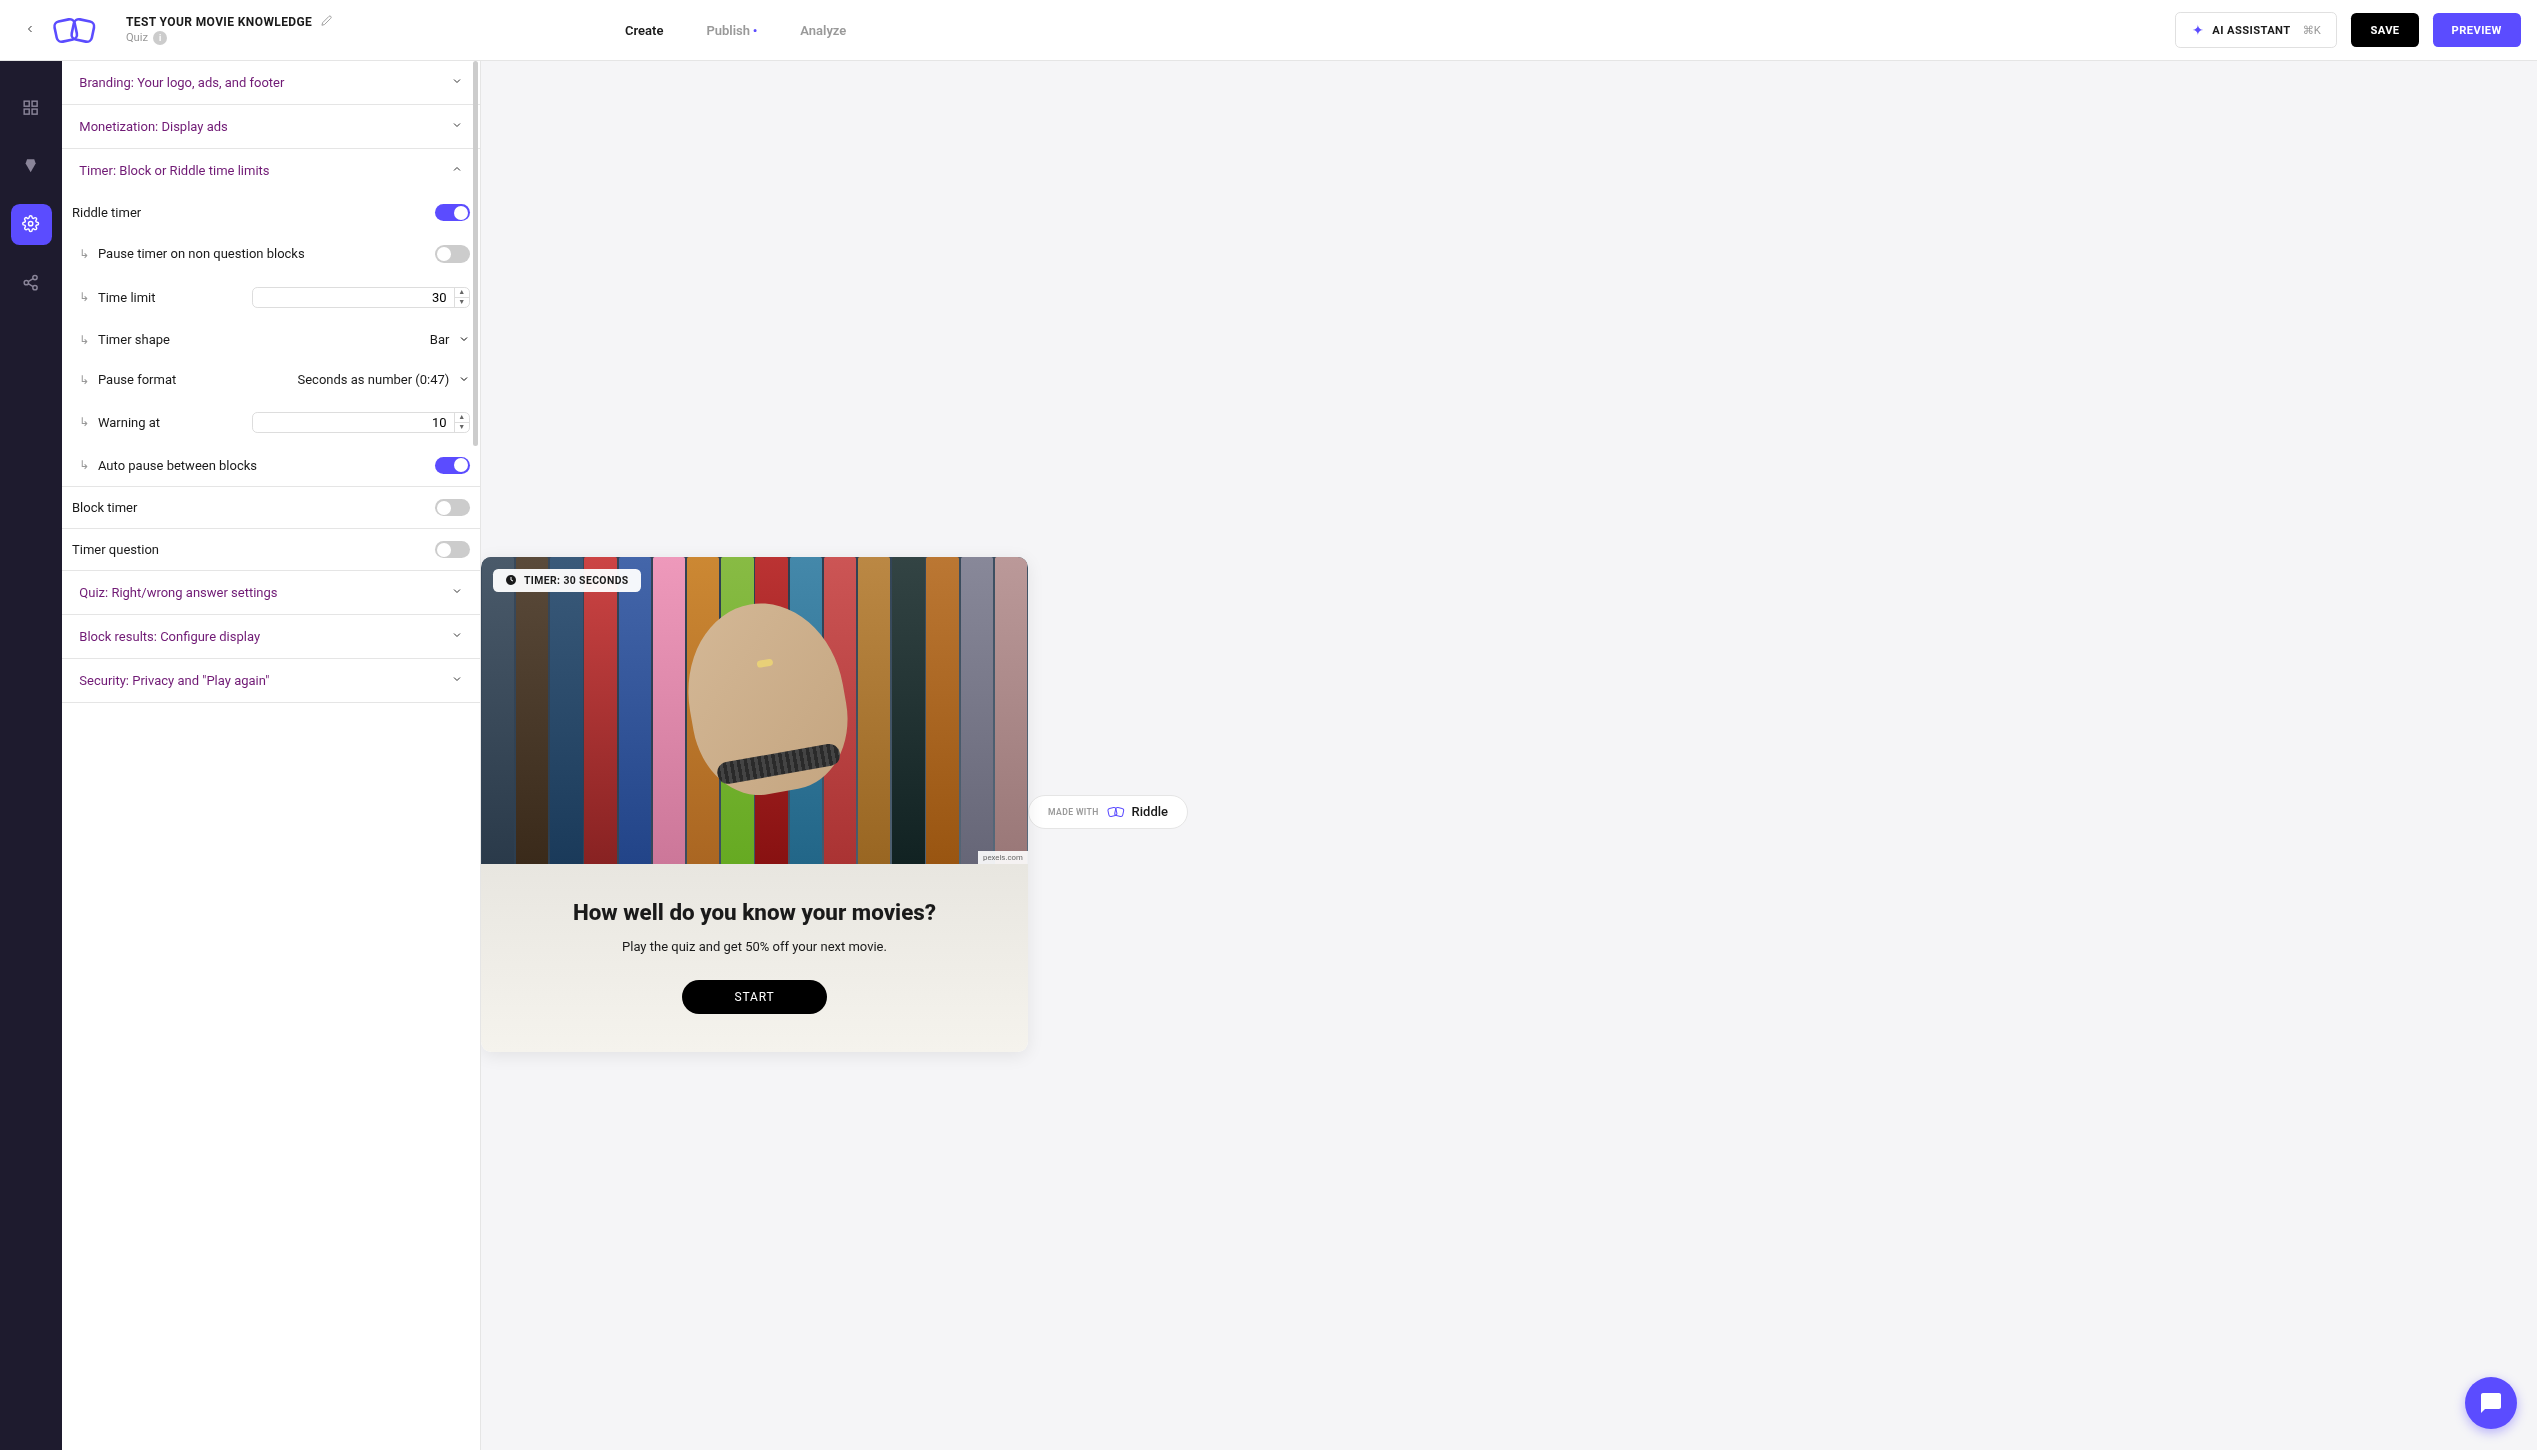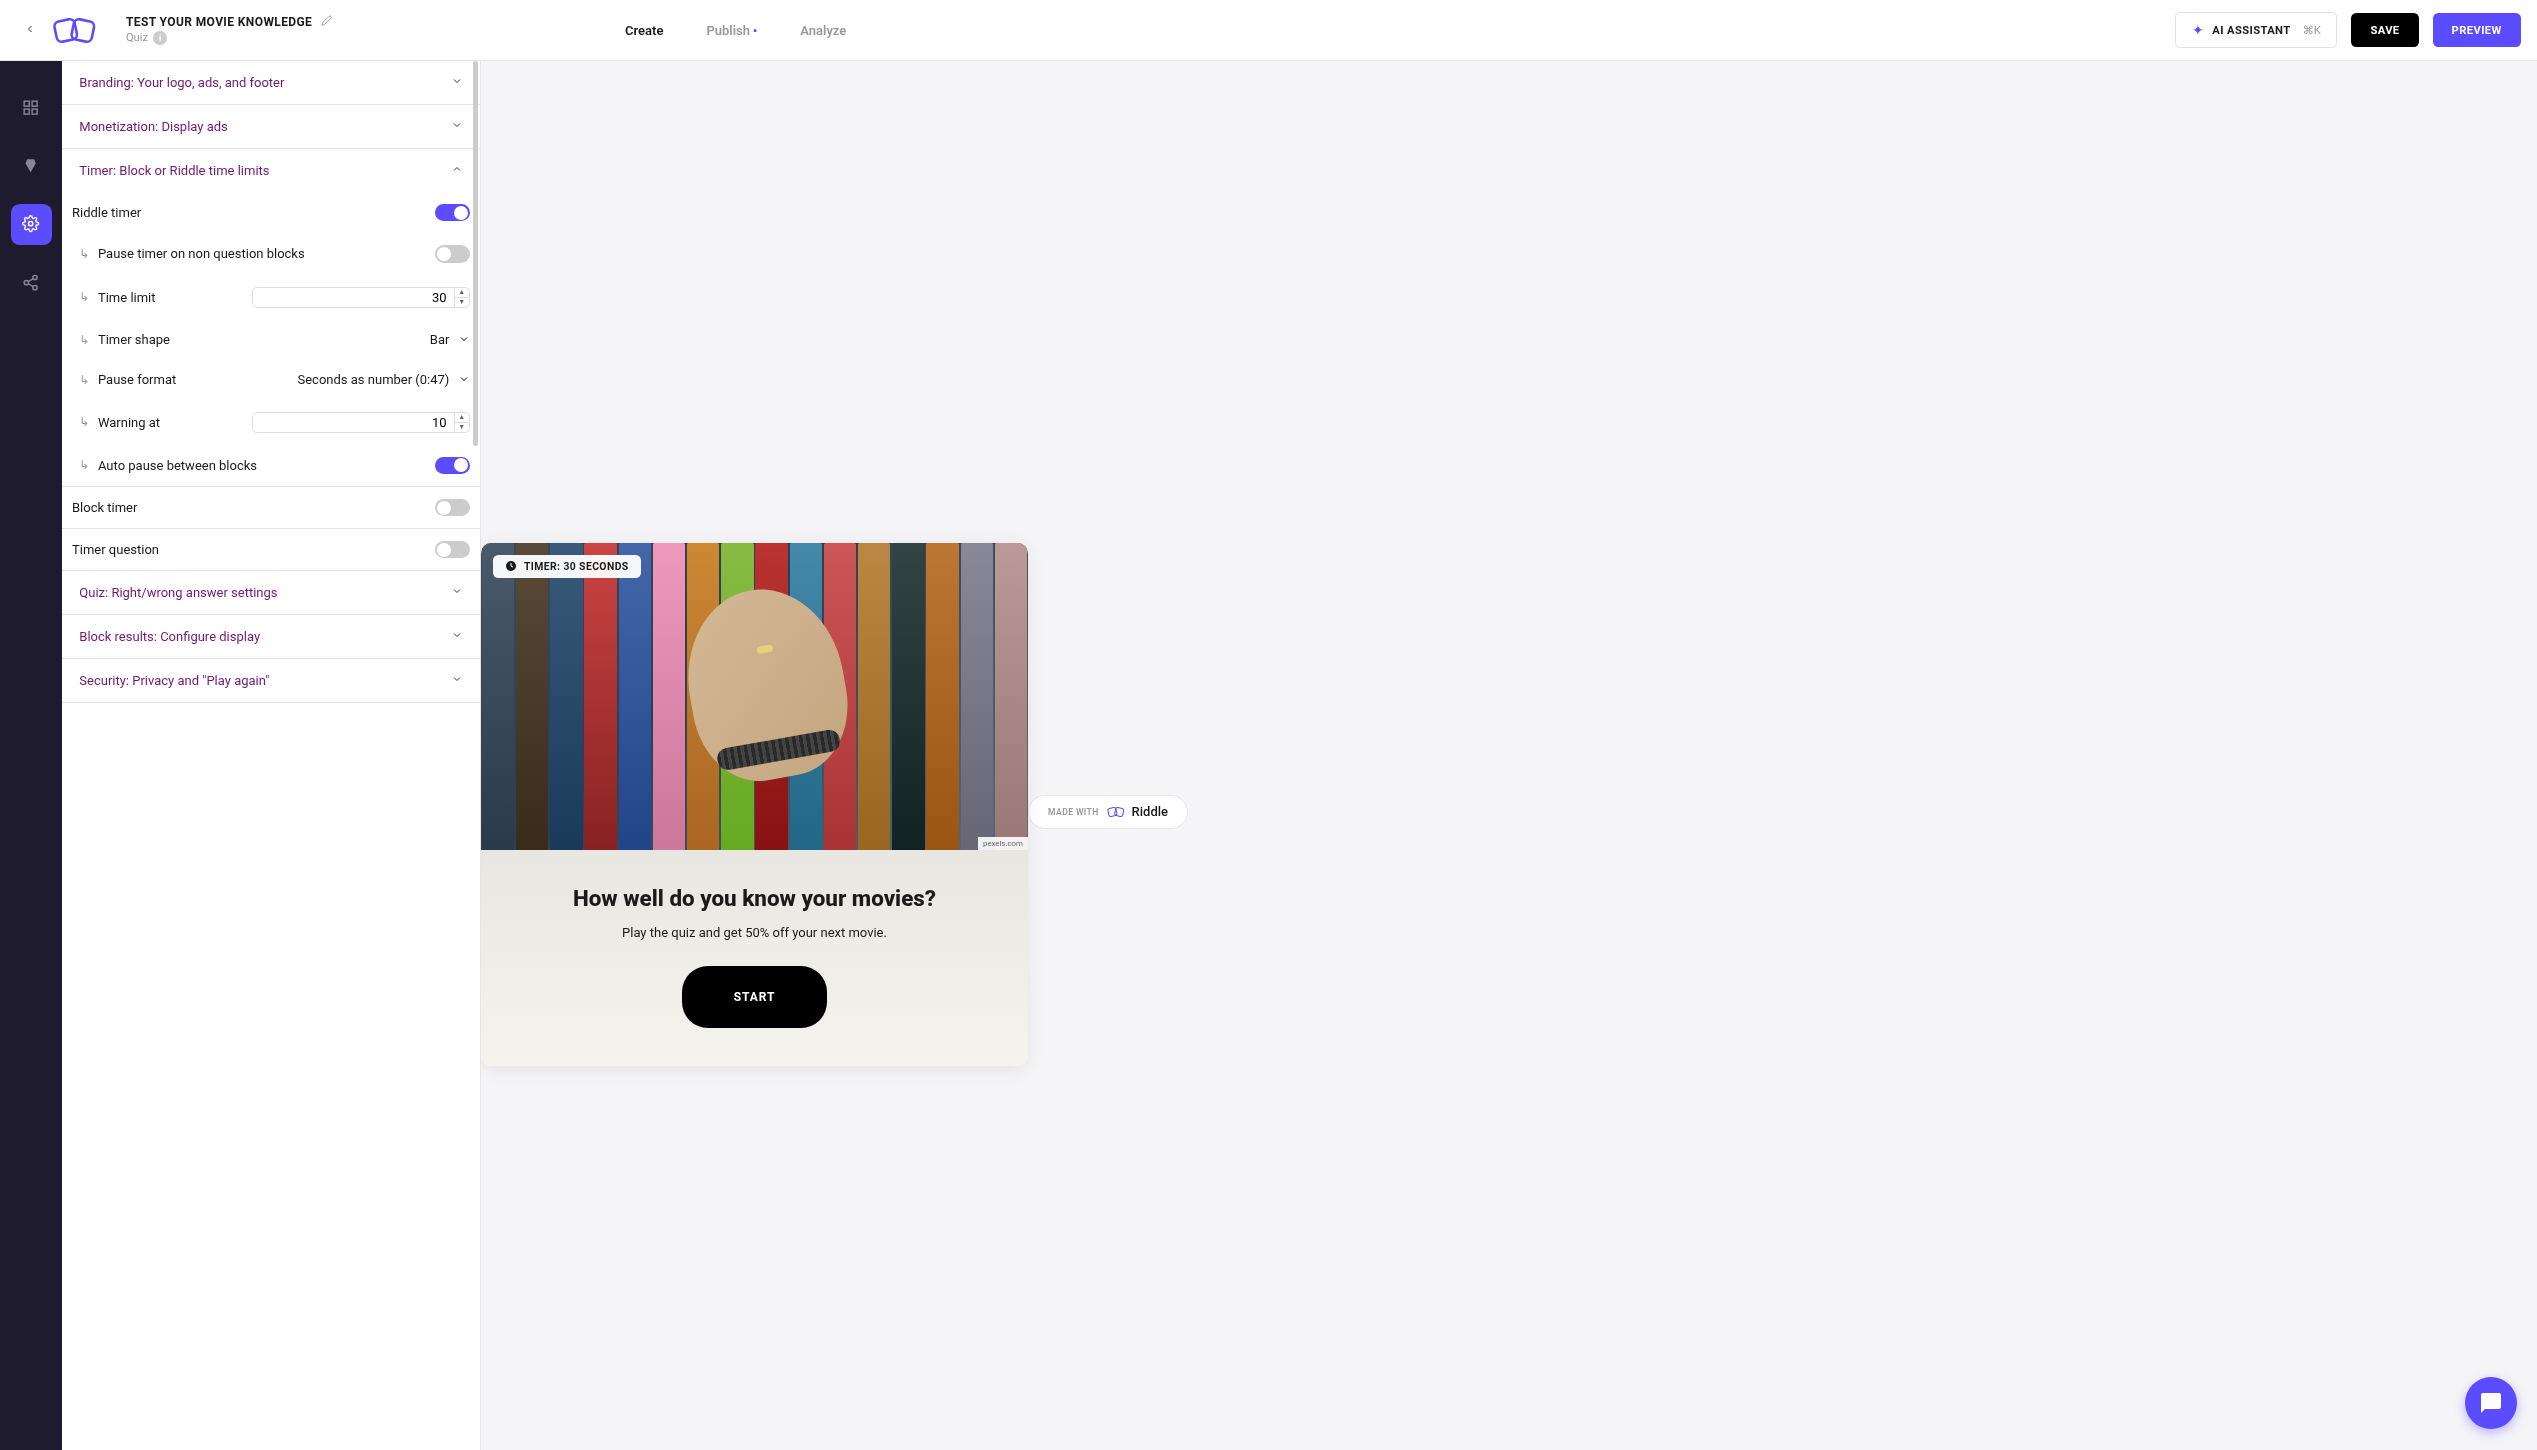--- a/index.html
+++ b/index.html
@@ -84,21 +84,21 @@
 .ring { position: absolute; top: 30%; left: 48%; width: 15.5px; height: 7px; background: #e8d078; border-radius: 3.5px; }
 
 .timer-chip { position: absolute; top: 12px; left: 12px; background: rgba(255,255,255,0.95); padding: 5.2px 12px; border-radius: 5.2px; display: flex; align-items: center; gap: 7px; }
 .timer-icon { width: 12px; height: 12px; }
 .timer-text { font-size: 10.4px; font-weight: 700; letter-spacing: 0.4px; color: #1a1a1a; }
 .image-credit { position: absolute; bottom: 0; right: 0; background: rgba(255,255,255,0.9); padding: 1.7px 5.2px; font-size: 7.8px; color: #666; }
 
 .quiz-content { padding: 35px 26px 38px; text-align: center; background: linear-gradient(180deg, #e8e6e0 0%, #f5f3ed 100%); }
 .quiz-headline { font-size: 22.4px; font-weight: 800; color: #1a1a1a; margin-bottom: 14px; }
 .quiz-sub { font-size: 13px; color: #1a1a1a; margin-bottom: 26px; }
-.start-btn { padding: 24px 52px; background: #000; color: #fff; border-radius: 26px; font-size: 12px; font-weight: 700; letter-spacing: 0.9px; border: none; cursor: pointer; }
+.start-btn { padding: 10px 52px; background: #000; color: #fff; border-radius: 26px; font-size: 12px; font-weight: 400; letter-spacing: 0.9px; border: none; cursor: pointer; }
 
 .made-with { margin-top: 15.5px; padding: 8.6px 19px; border: 0.9px solid #e5e5e5; border-radius: 21px; display: flex; align-items: center; gap: 8.6px; background: #fff; }
 .made-text { font-size: 8.6px; font-weight: 600; letter-spacing: 0.4px; color: #999; }
 .riddle-brand { display: flex; align-items: center; gap: 5.2px; }
 .riddle-logo { width: 19px; height: 14px; }
 .riddle-text { font-size: 13px; color: #1a1a1a; font-weight: 500; }
 
 .chat-fab { position: absolute; bottom: 21px; right: 21px; width: 52px; height: 52px; border-radius: 50%; background: #5b4cff; display: flex; align-items: center; justify-content: center; cursor: pointer; box-shadow: 0 3.5px 10.4px rgba(91,76,255,0.4); }
 .chat-fab svg { width: 24px; height: 24px; fill: #fff; }
 

